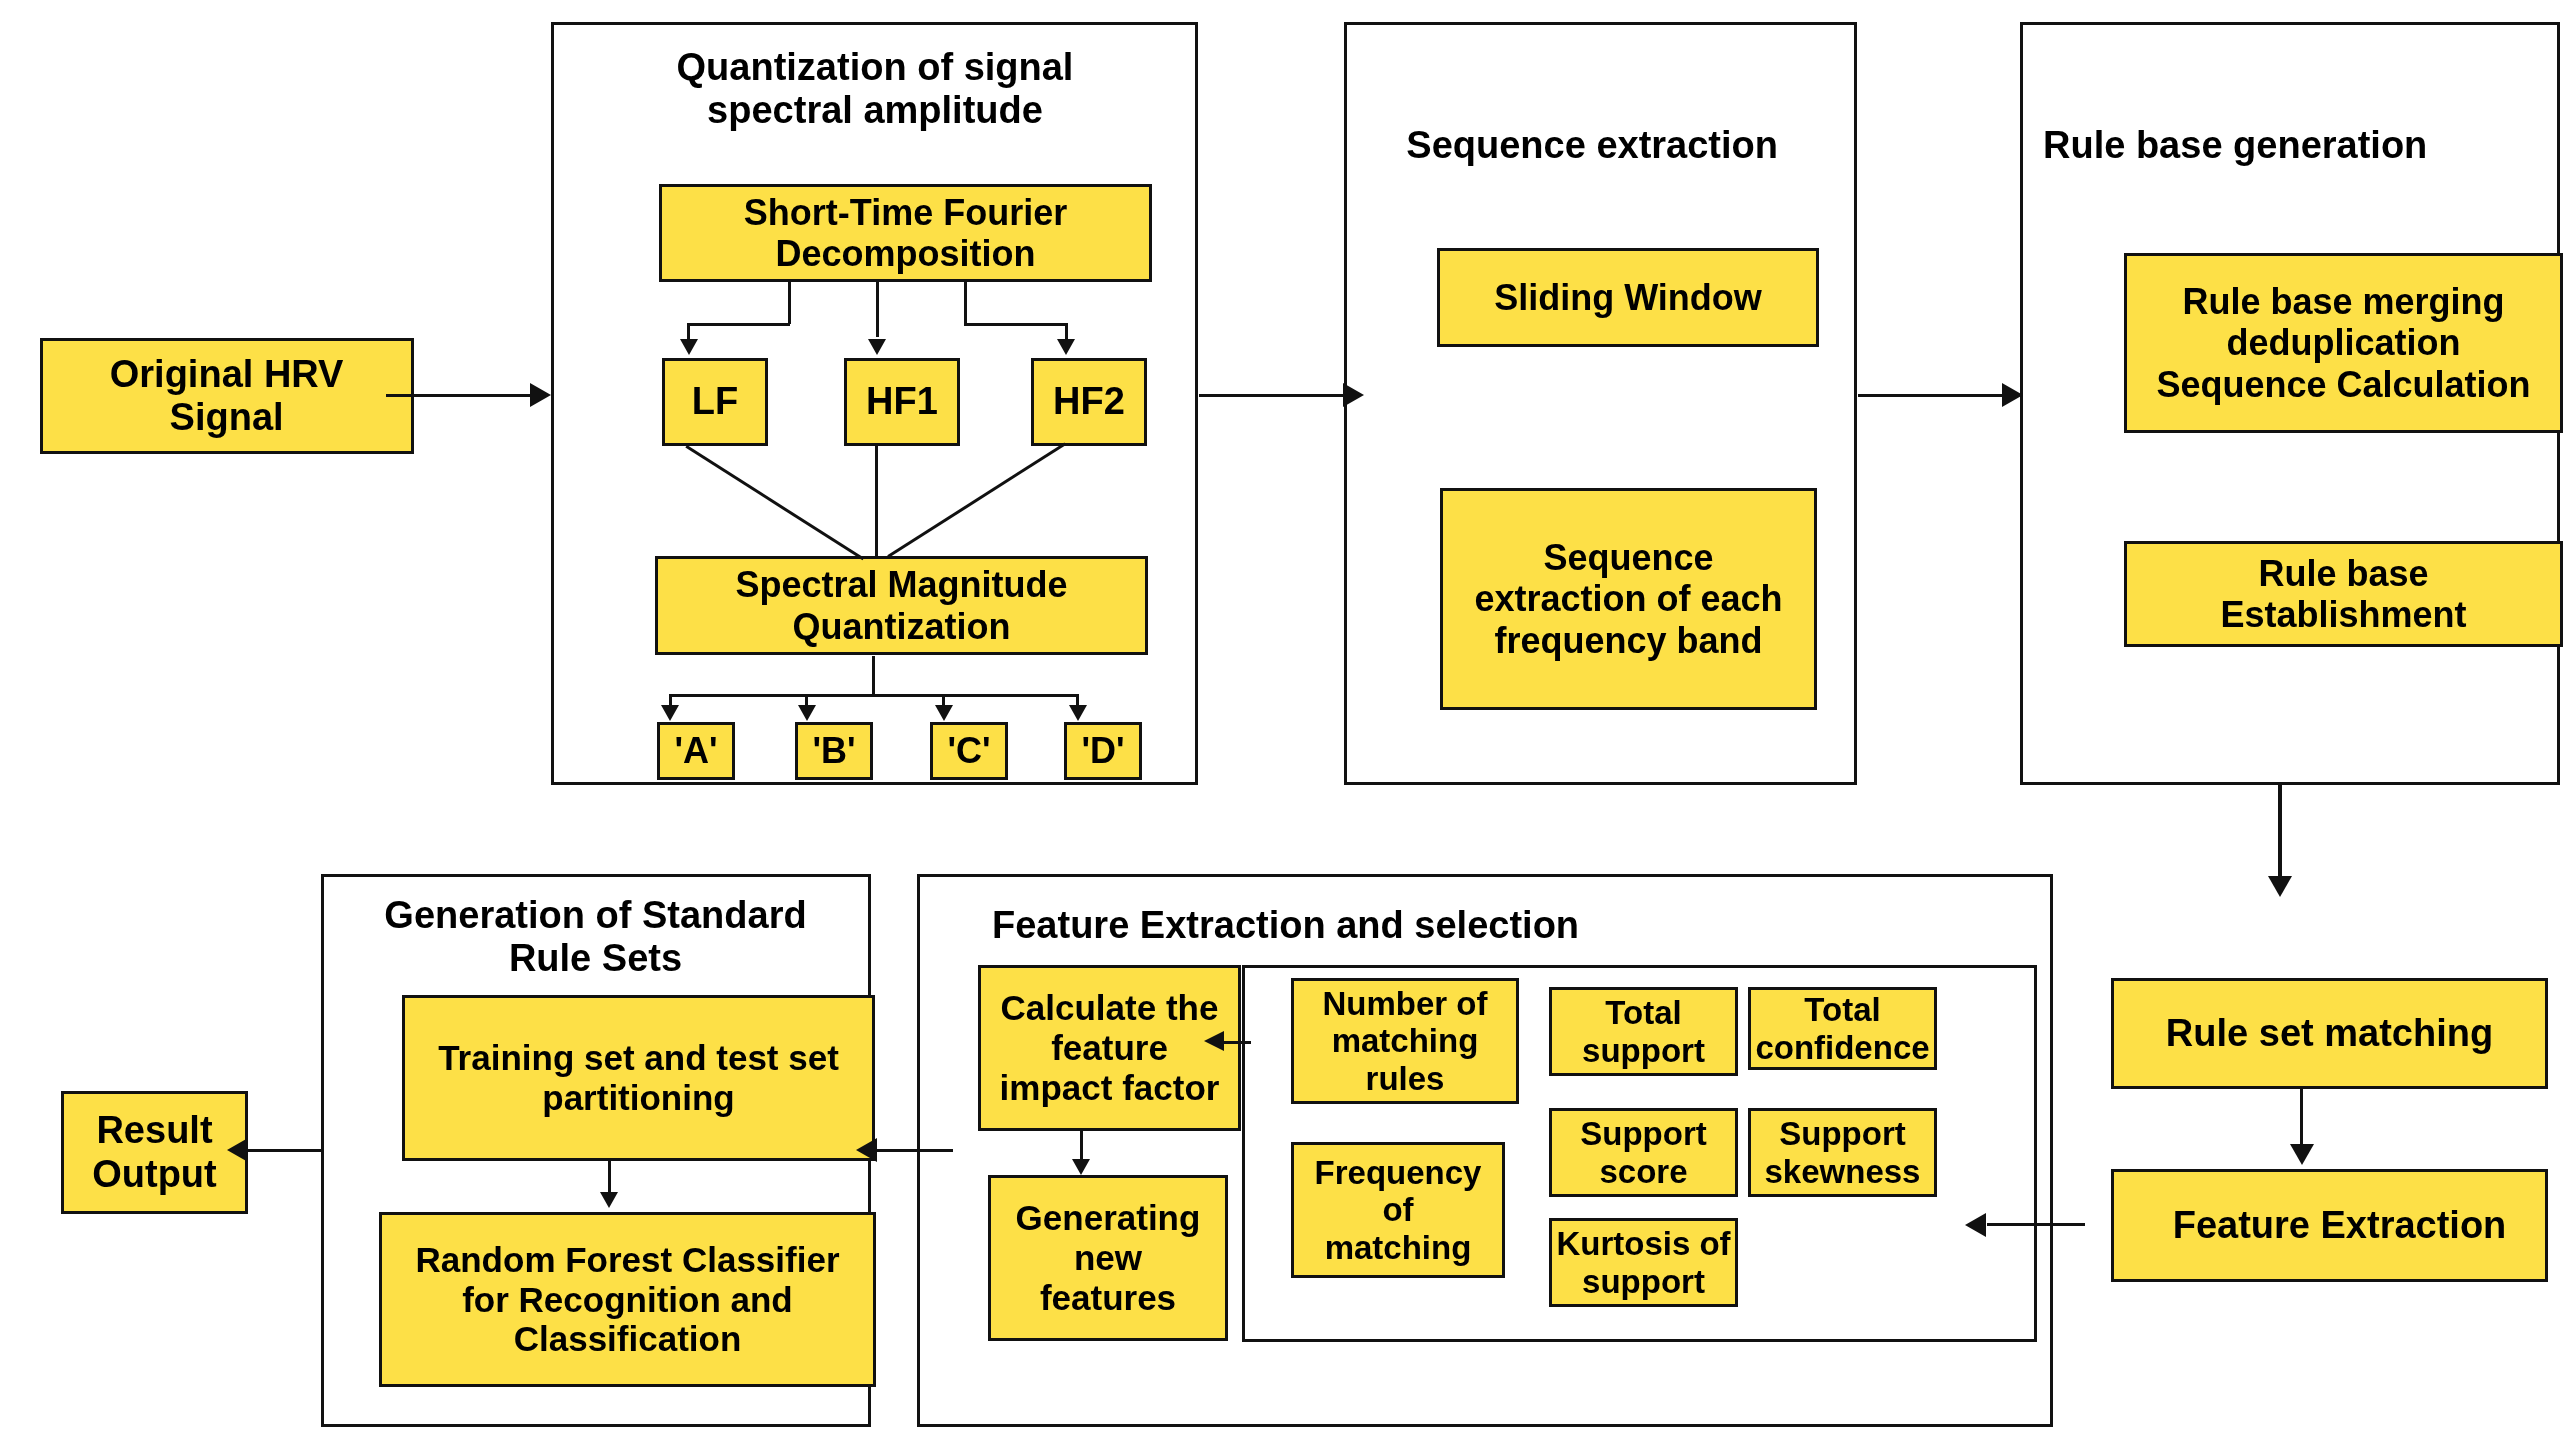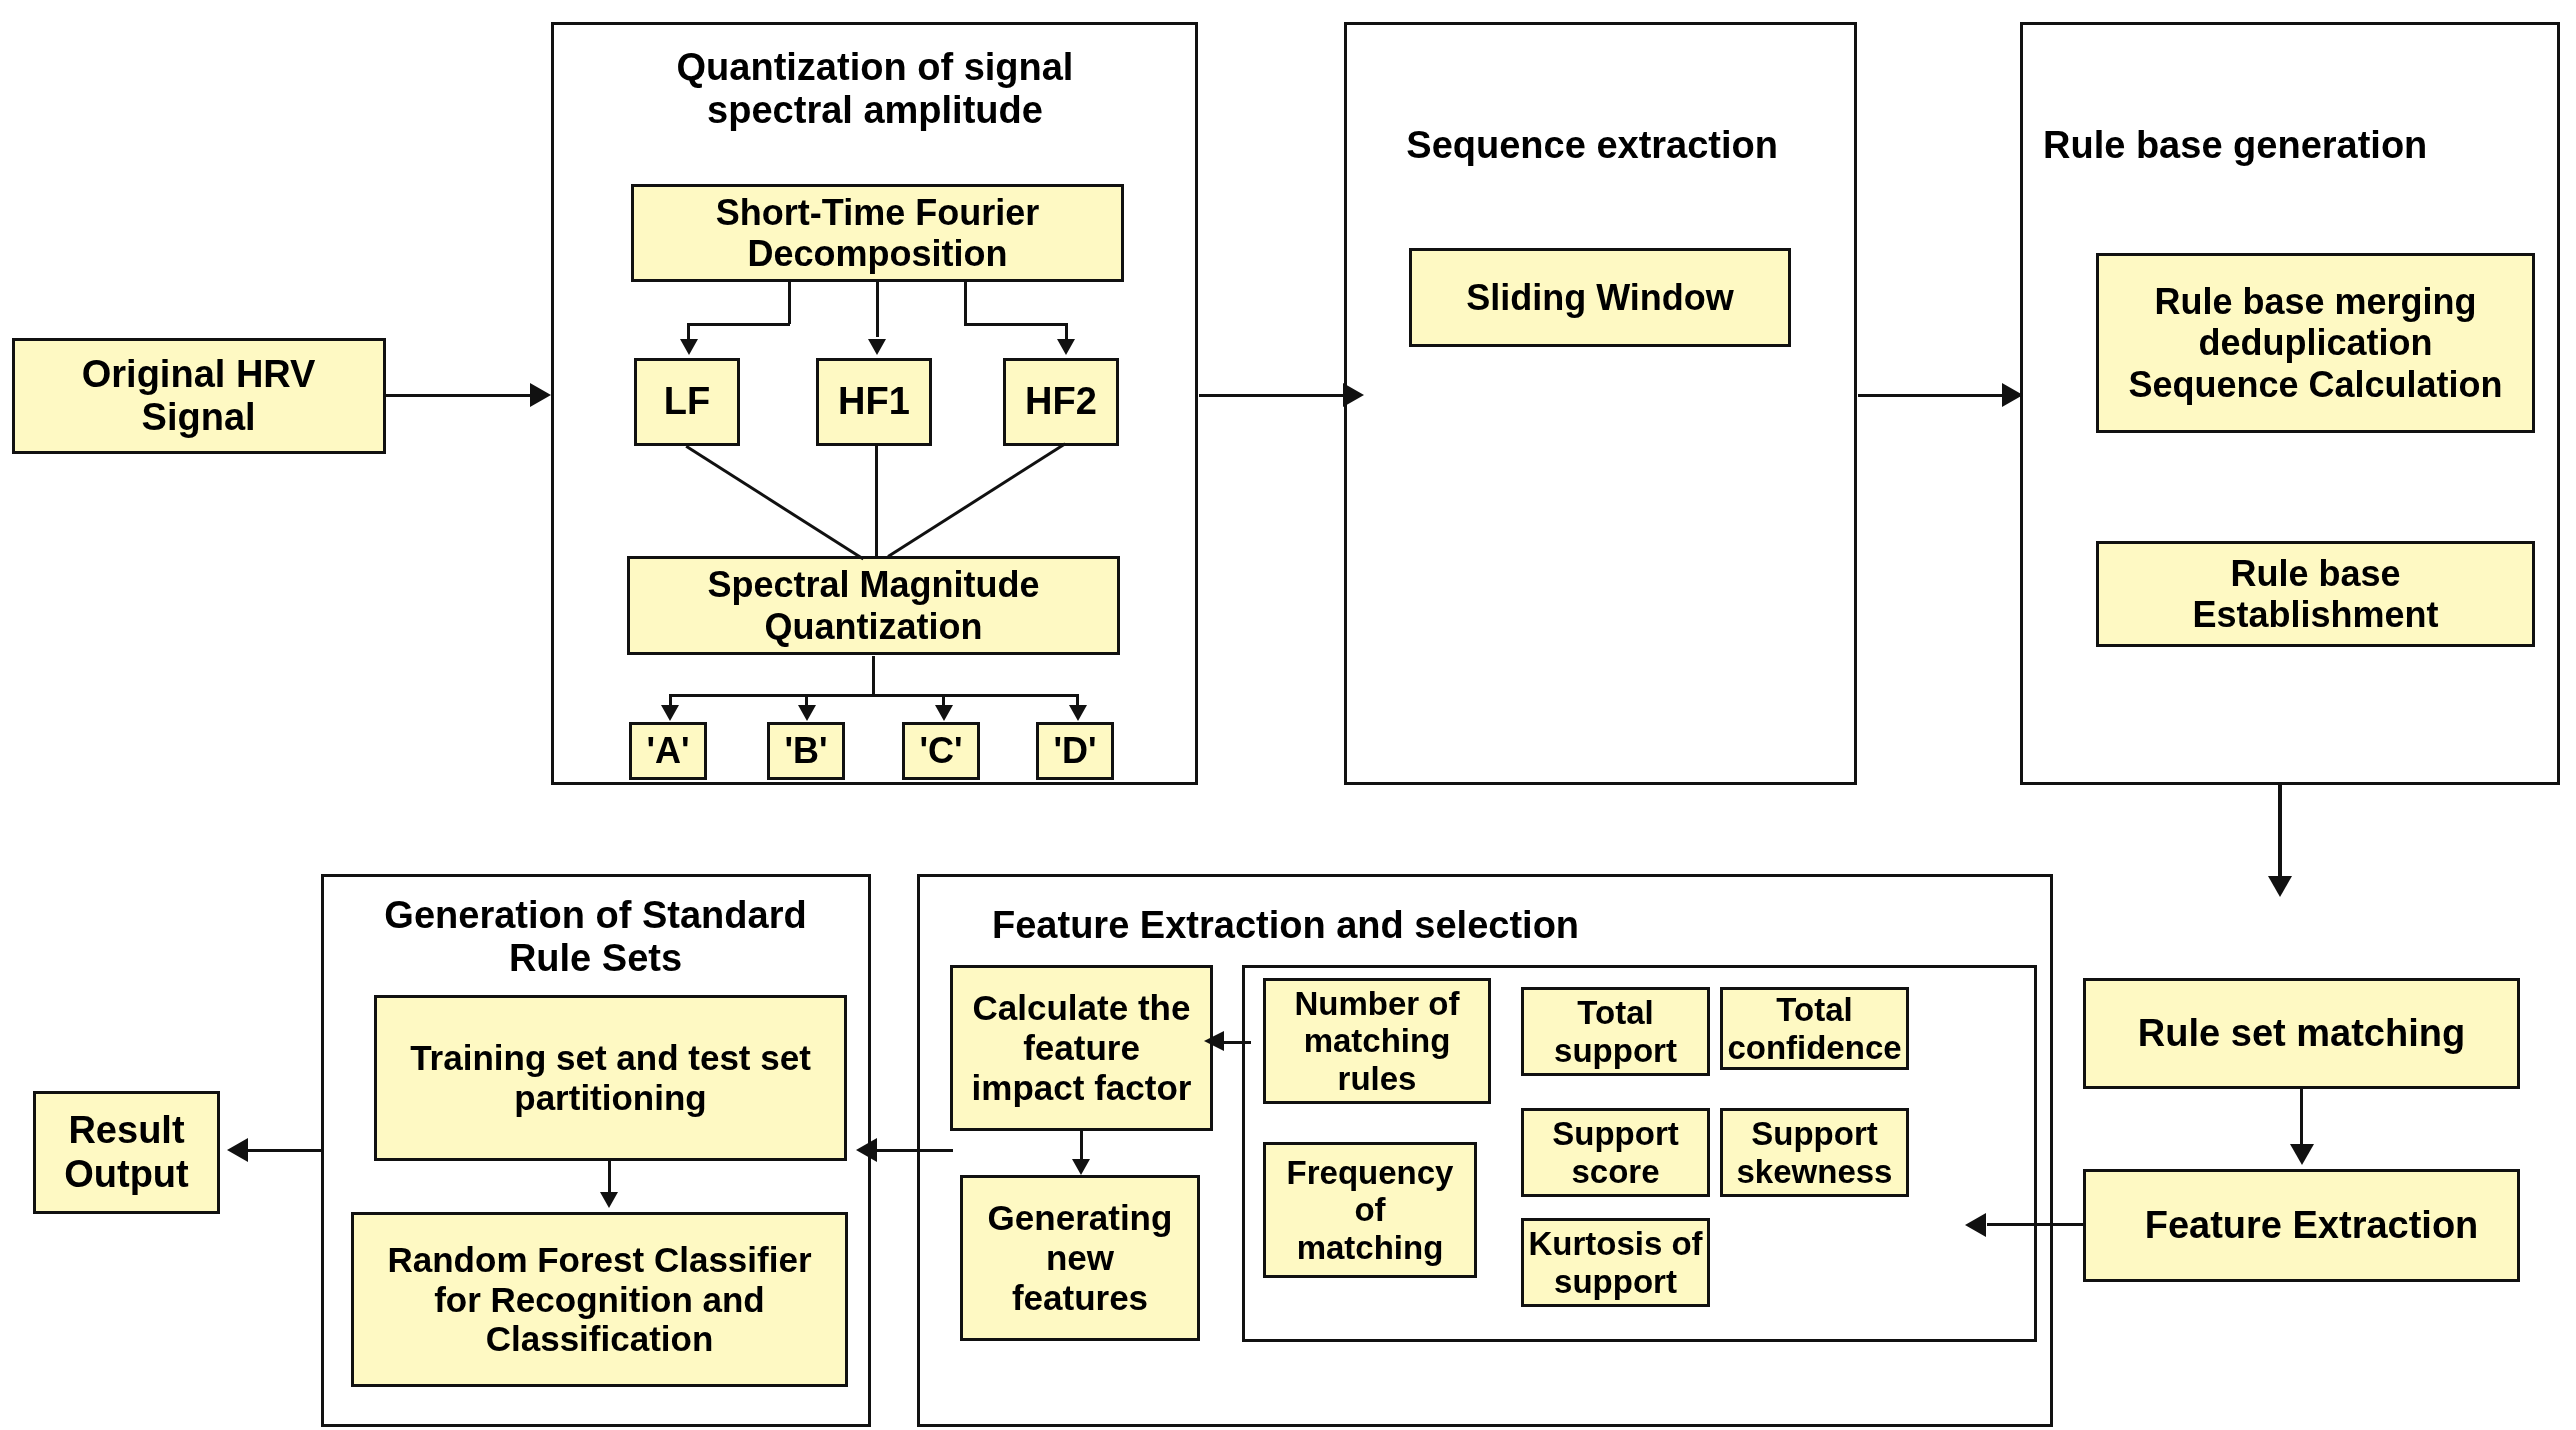--- a/index.html
+++ b/index.html
@@ -13,29 +13,30 @@
   #canvas {
     position: relative;
     width: 2576px;
     height: 1430px;
     background: #ffffff;
   }
   
   .box {
     position: absolute;
     border: 3.3px solid #111111;
-    background: #fef9c3;
+    background: #fde047;
     display: flex;
     align-items: center;
     justify-content: center;
     text-align: center;
     font-weight: bold;
     color: #000000;
     line-height: 1.14;
     z-index: 3;
+    margin-left: 28px;
   }
   .panel {
     position: absolute;
     border: 3.3px solid #111111;
     background: #ffffff;
     z-index: 1;
   }
   .panel-title {
     position: absolute;
     font-weight: bold;
@@ -165,20 +166,23 @@
   <div class="box fs-44" style="left:1036px; top:722px; width:78px; height:58px;">'D'</div>
 
   <div class="hline" style="left:1199px; top:394px; width:147px;"></div>
   <div class="arrow-r" style="left:1343px; top:383px;"></div>
 
   <div class="panel" style="left:1344px; top:21.5px; width:513px; height:763px;"></div>
   <div class="panel-title fs-46" style="left:1364px; top:124px; width:414px; text-align:right;">Sequence extraction</div>
 
   <div class="box fs-44" style="left:1409px; top:248px; width:382px; height:99px;">Sliding Window</div>
 
+  <div class="box fs-44 label" style="left:1412px; top:488px; width:377px; height:222px;">Sequence
+extraction of each
+frequency band</div>
 
   <div class="hline" style="left:1858px; top:394px; width:147px;"></div>
   <div class="arrow-r" style="left:2002px; top:383px;"></div>
 
   <div class="panel" style="left:2020px; top:21.5px; width:540px; height:763px;"></div>
   <div class="panel-title fs-46" style="left:2043px; top:124px; width:464px; text-align:left;">Rule base generation</div>
 
   <div class="box fs-44 label" style="left:2096px; top:253px; width:439px; height:180px;">Rule base merging
 deduplication
 Sequence Calculation</div>

